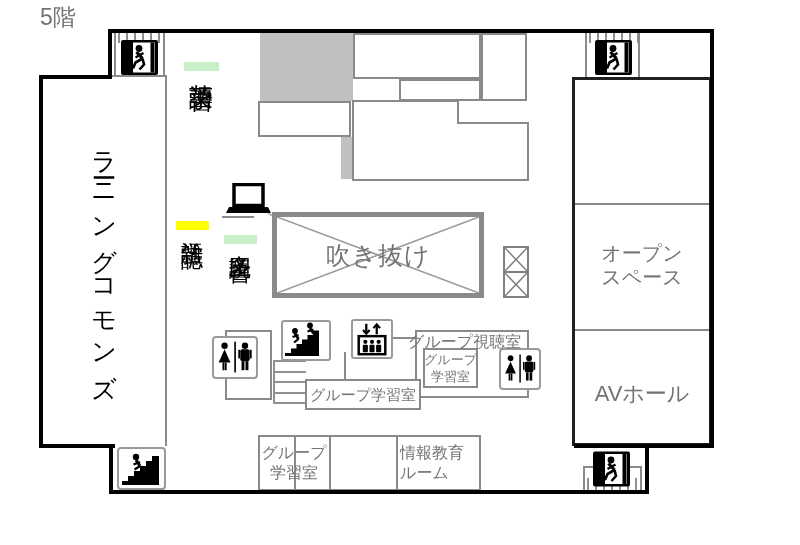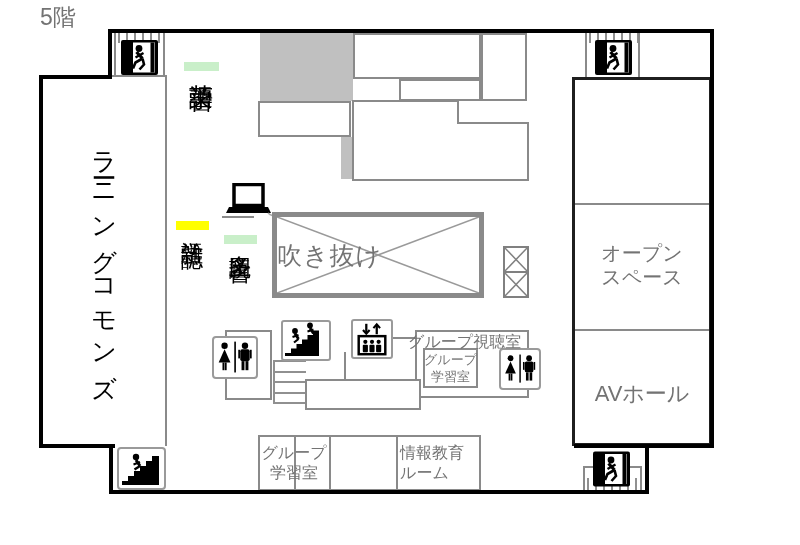--- a/index.html
+++ b/index.html
@@ -35,21 +35,21 @@
     <polygon points="2,2 107,2 107,24 177,24 177,81 2,81" fill="#ffffff" stroke="#8a8a8a" stroke-width="2"></polygon>
   </svg>
 
   <div class="gline" style="left:108px;top:75px;width:59px;height:2px;"></div>
   <div class="gline" style="left:165px;top:76px;width:2px;height:370px;"></div>
 
   <div class="abs" style="left:572px;top:77px;width:140px;height:369px;background:#fff;border:3px solid #1f1f1f;box-sizing:border-box;"></div>
   <div class="gline" style="left:575px;top:203px;width:134px;height:2px;"></div>
   <div class="gline" style="left:575px;top:329px;width:134px;height:2px;"></div>
 
-  <div class="abs" style="left:272px;top:212px;width:212px;height:86px;border:5px solid #8a8a8a;box-sizing:border-box;background:#fff;display:flex;align-items:center;justify-content:flex-start;">
+  <div class="abs" style="left:272px;top:212px;width:212px;height:86px;border:5px solid #8a8a8a;box-sizing:border-box;background:#fff;display:flex;align-items:center;justify-content:center;">
     <svg width="202" height="76" style="position:absolute;left:0;top:0;">
       <line x1="0" y1="0" x2="202" y2="76" stroke="#9a9a9a" stroke-width="1.6"></line>
       <line x1="0" y1="76" x2="202" y2="0" stroke="#9a9a9a" stroke-width="1.6"></line>
     </svg>
     <div class="txt" style="position:relative;font-size:25px;letter-spacing:1px;background:transparent;">吹き抜け</div>
   </div>
 
   <svg class="abs" style="left:503px;top:246px;" width="26" height="53">
     <rect x="1" y="1" width="24" height="25" fill="#fff" stroke="#808080" stroke-width="2"></rect>
     <line x1="1" y1="1" x2="25" y2="26" stroke="#808080" stroke-width="1.5"></line>
@@ -231,20 +231,21 @@
 
   <div class="txt ctr" style="left:574px;top:381px;width:136px;font-size:22px;">AVホール</div>
 
   <div class="txt" style="left:408px;top:332px;font-size:16px;">グループ視聴室</div>
 
   <div class="txt ctr" style="left:423px;top:351px;width:55px;font-size:13px;line-height:17px;">
     <div>グループ</div>
     <div>学習室</div>
   </div>
 
+  <div class="txt ctr" style="left:305px;top:386px;width:116px;font-size:15px;">グループ学習室</div>
 
   <div class="txt ctr" style="left:246px;top:443px;width:96px;font-size:16px;line-height:20px;">
     <div>グループ</div>
     <div>学習室</div>
   </div>
 
   <div class="txt" style="left:400px;top:443px;font-size:16px;line-height:20px;">
     <div>情報教育</div>
     <div>ルーム</div>
   </div>

